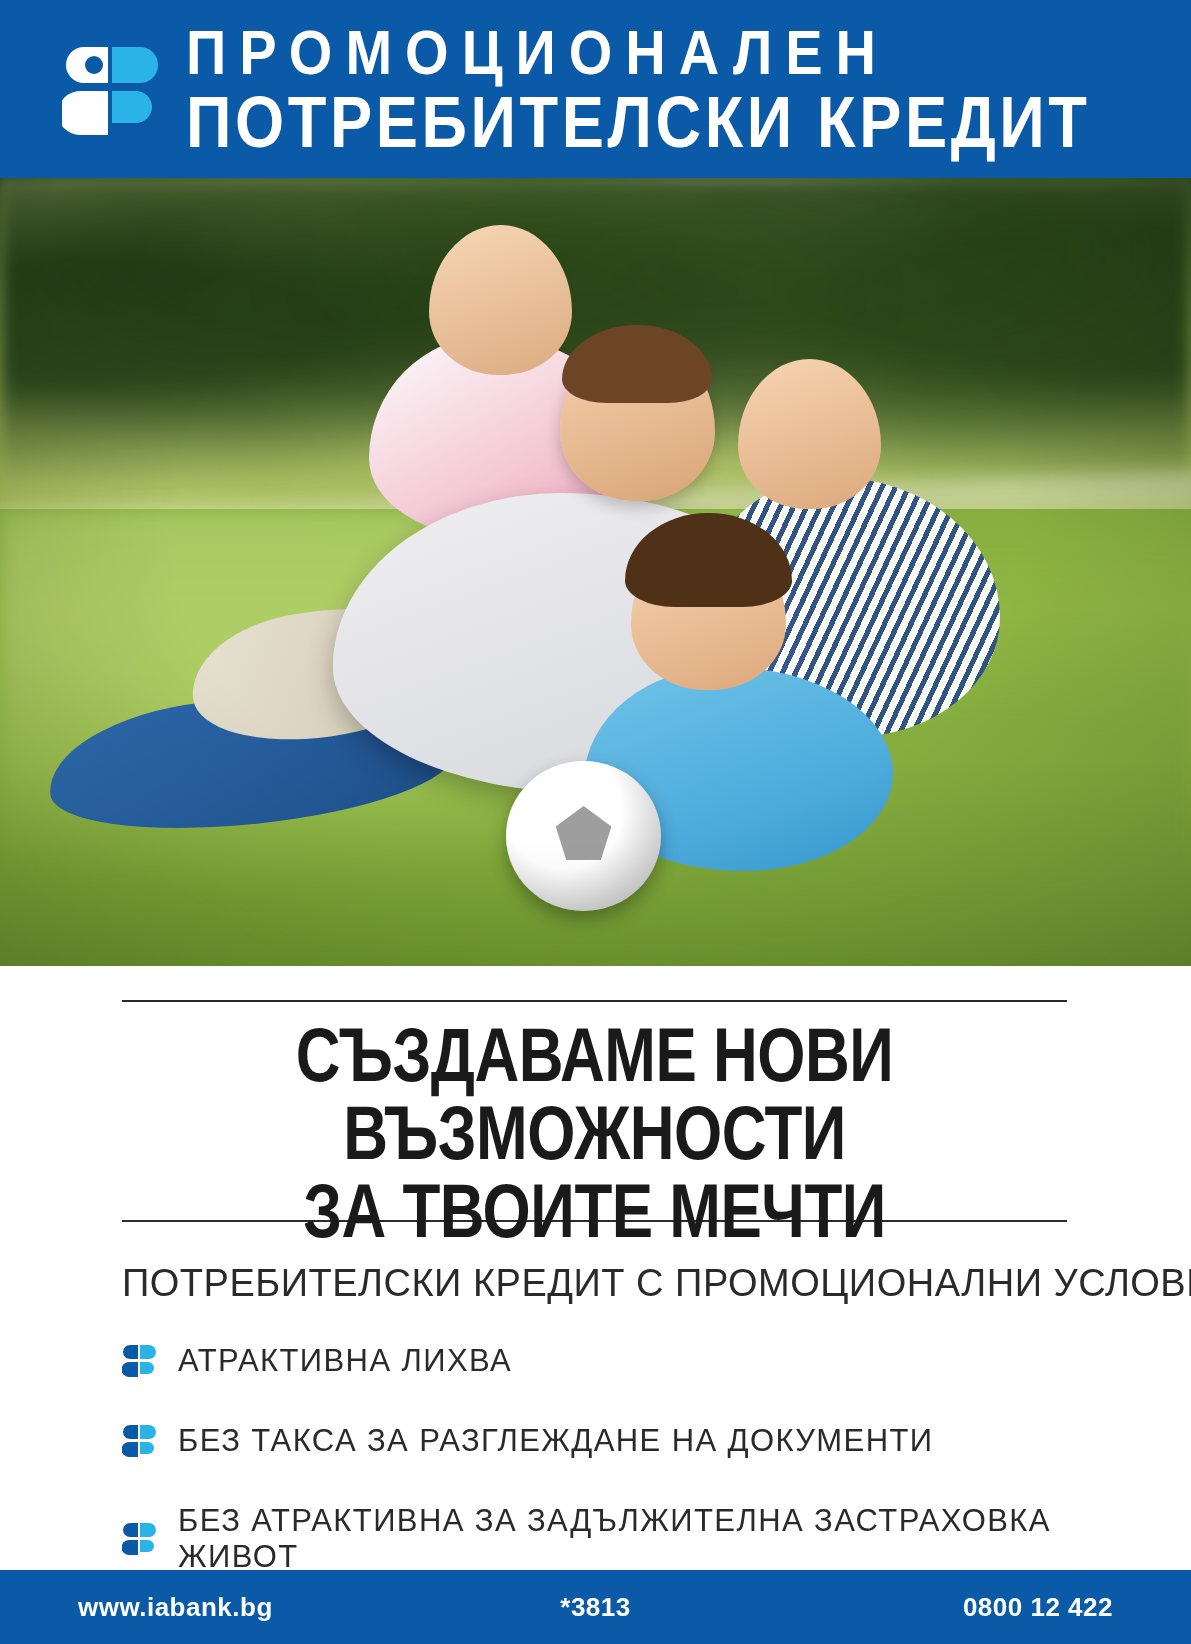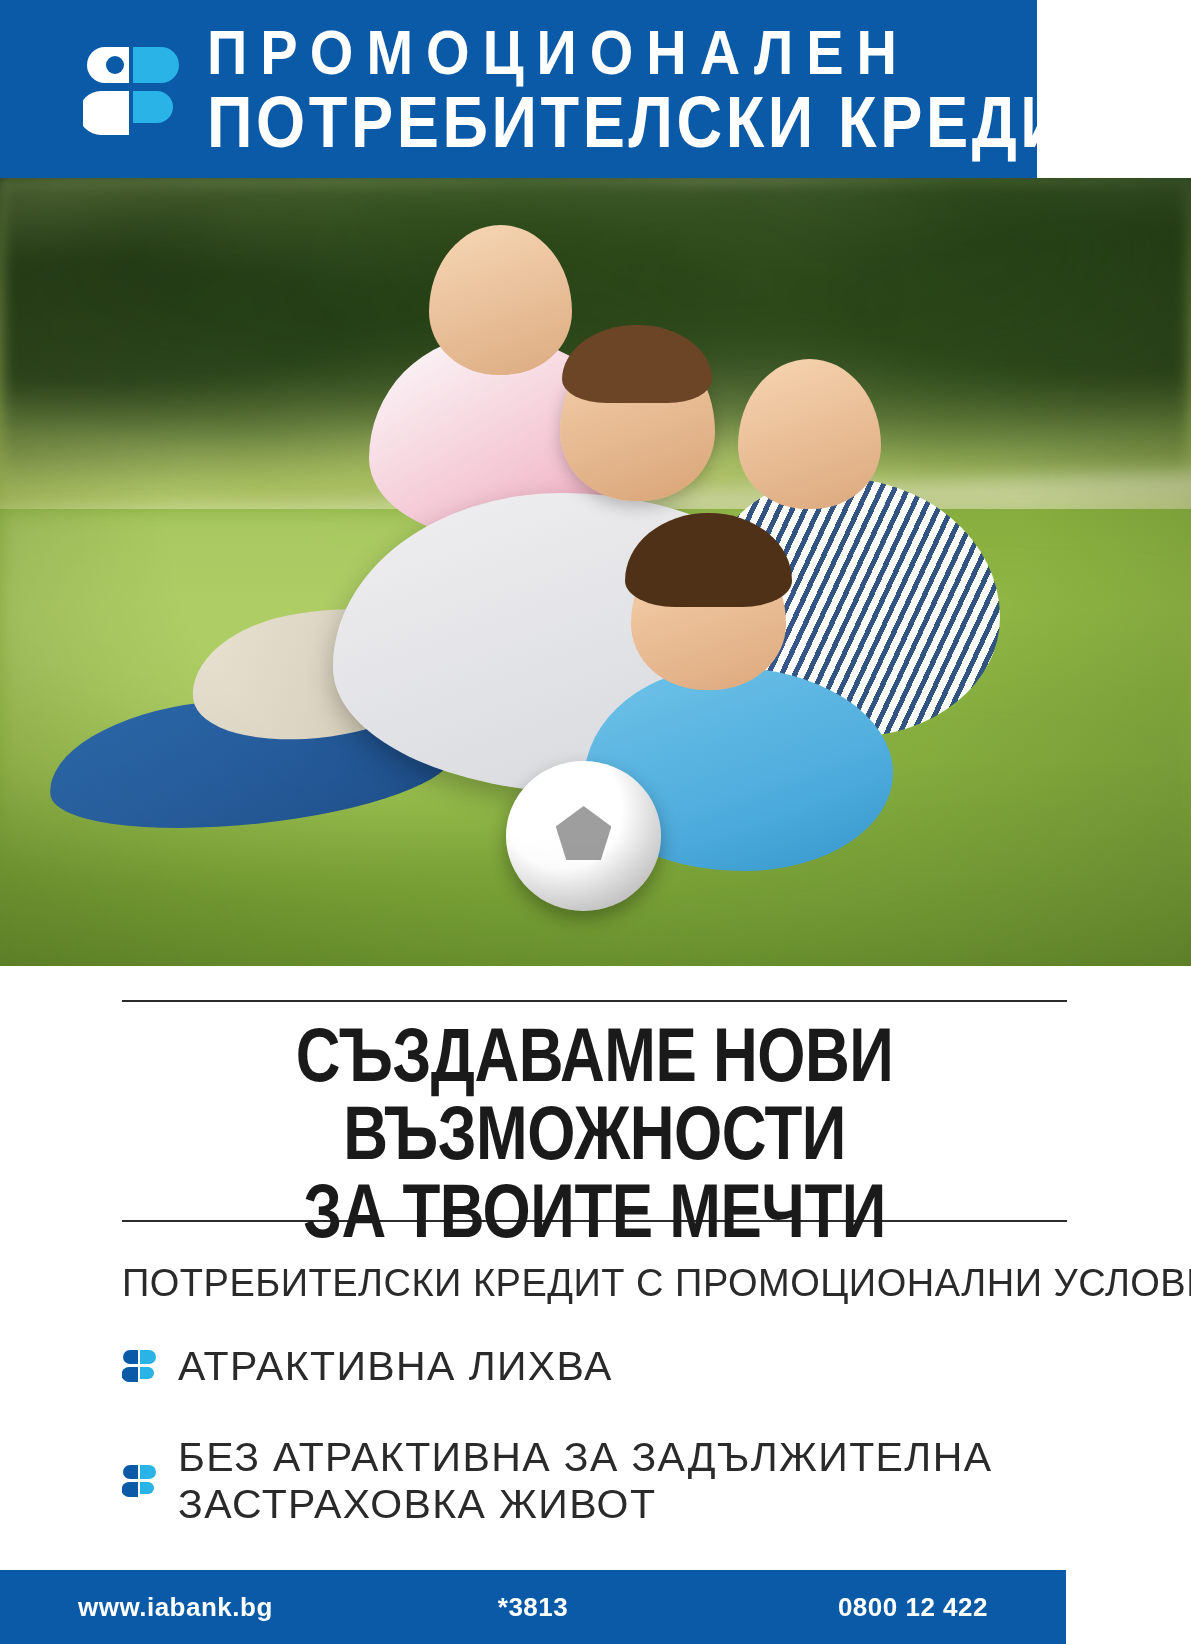--- a/index.html
+++ b/index.html
@@ -21,27 +21,27 @@
     height: 1644px;
     background: #ffffff;
     box-sizing: border-box;
   }
 
   
   .header {
     position: absolute;
     left: 0;
     top: 0;
-    width: 1037px;
+    width: 1191px;
     height: 178px;
     background: #0b5aa8;
     display: flex;
     align-items: center;
     box-sizing: border-box;
-    padding-left: 83px;
+    padding-left: 62px;
   }
   .logo-mark {
     width: 96px;
     height: 96px;
     position: relative;
     flex: 0 0 auto;
     margin-right: 28px;
     margin-top: 4px;
   }
   .logo-mark svg { display: block; }
@@ -291,31 +291,31 @@
     margin-bottom: 44px;
   }
   .bullet-icon {
     width: 34px;
     height: 34px;
     flex: 0 0 auto;
     margin-right: 22px;
   }
   .bullet-icon svg { display:block; }
   .bullet-text {
-    font-size: 41px;
+    font-size: 31px;
     color: #2a2a2a;
     letter-spacing: 1.4px;
   }
 
   
   .footer {
     position: absolute;
     left: 0;
     bottom: 0;
-    width: 1066px;
+    width: 1191px;
     height: 74px;
     background: #0b5aa8;
     display: flex;
     align-items: center;
     box-sizing: border-box;
     padding: 0 78px;
   }
   .footer-left, .footer-center, .footer-right {
     color: #ffffff;
     font-weight: bold;
@@ -396,20 +396,31 @@
       </li>
       <li class="bullet">
         <span class="bullet-icon">
           <svg width="34" height="34" viewBox="0 0 34 34" aria-hidden="true">
             <path d="M18 1 H27 A7 7 0 0 1 27 15 H18 Z" fill="#29b3e6"></path>
             <path d="M16 1 H8 A7 7 0 0 0 8 15 H16 Z" fill="#0b5aa8"></path>
             <path d="M16 18 H7 A7.5 7.5 0 0 0 7 33 H16 Z" fill="#0b5aa8"></path>
             <path d="M18 18 H26 A6 6 0 0 1 26 30 H18 Z" fill="#29b3e6"></path>
           </svg>
         </span>
+        <span class="bullet-text">БЕЗ ТАКСА ЗА РАЗГЛЕЖДАНЕ НА ДОКУМЕНТИ</span>
+      </li>
+      <li class="bullet">
+        <span class="bullet-icon">
+          <svg width="34" height="34" viewBox="0 0 34 34" aria-hidden="true">
+            <path d="M18 1 H27 A7 7 0 0 1 27 15 H18 Z" fill="#29b3e6"></path>
+            <path d="M16 1 H8 A7 7 0 0 0 8 15 H16 Z" fill="#0b5aa8"></path>
+            <path d="M16 18 H7 A7.5 7.5 0 0 0 7 33 H16 Z" fill="#0b5aa8"></path>
+            <path d="M18 18 H26 A6 6 0 0 1 26 30 H18 Z" fill="#29b3e6"></path>
+          </svg>
+        </span>
         <span class="bullet-text">БЕЗ АТРАКТИВНА ЗА ЗАДЪЛЖИТЕЛНА ЗАСТРАХОВКА ЖИВОТ</span>
       </li>
     </ul>
   </div>
 
   <div class="footer">
     <div class="footer-left">www.iabank.bg</div>
     <div class="footer-center">*3813</div>
     <div class="footer-right">0800 12 422</div>
   </div>

